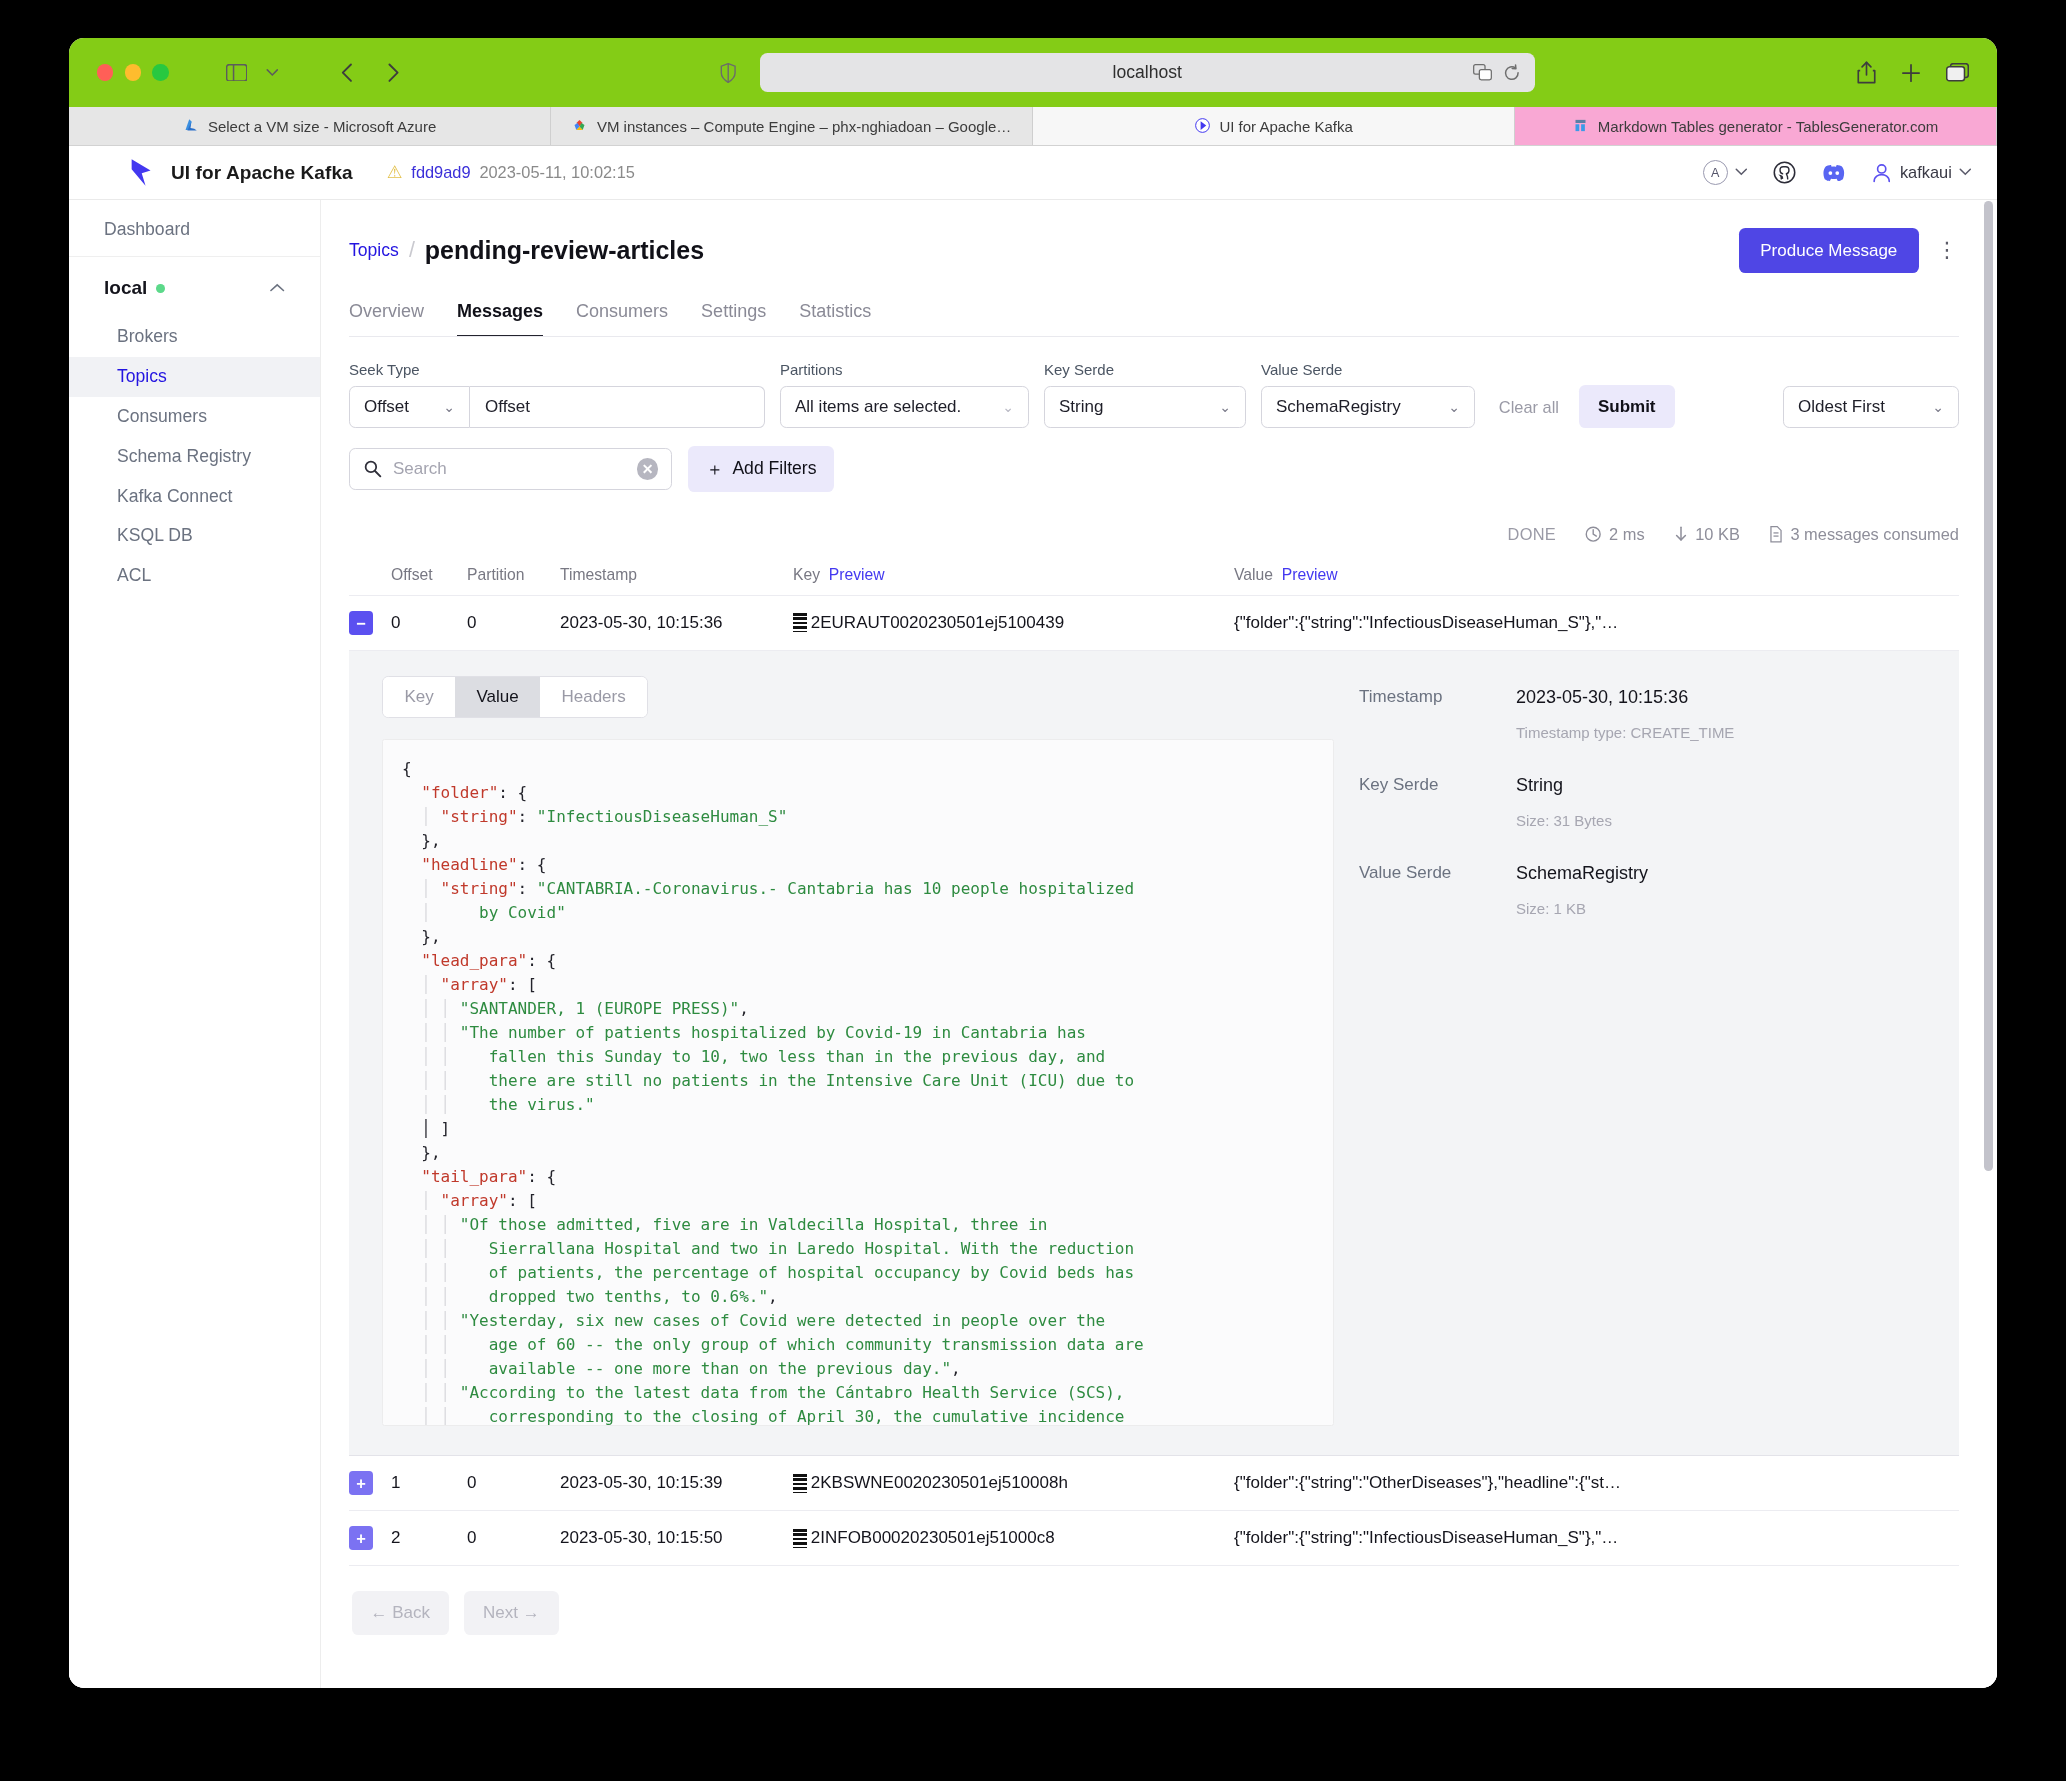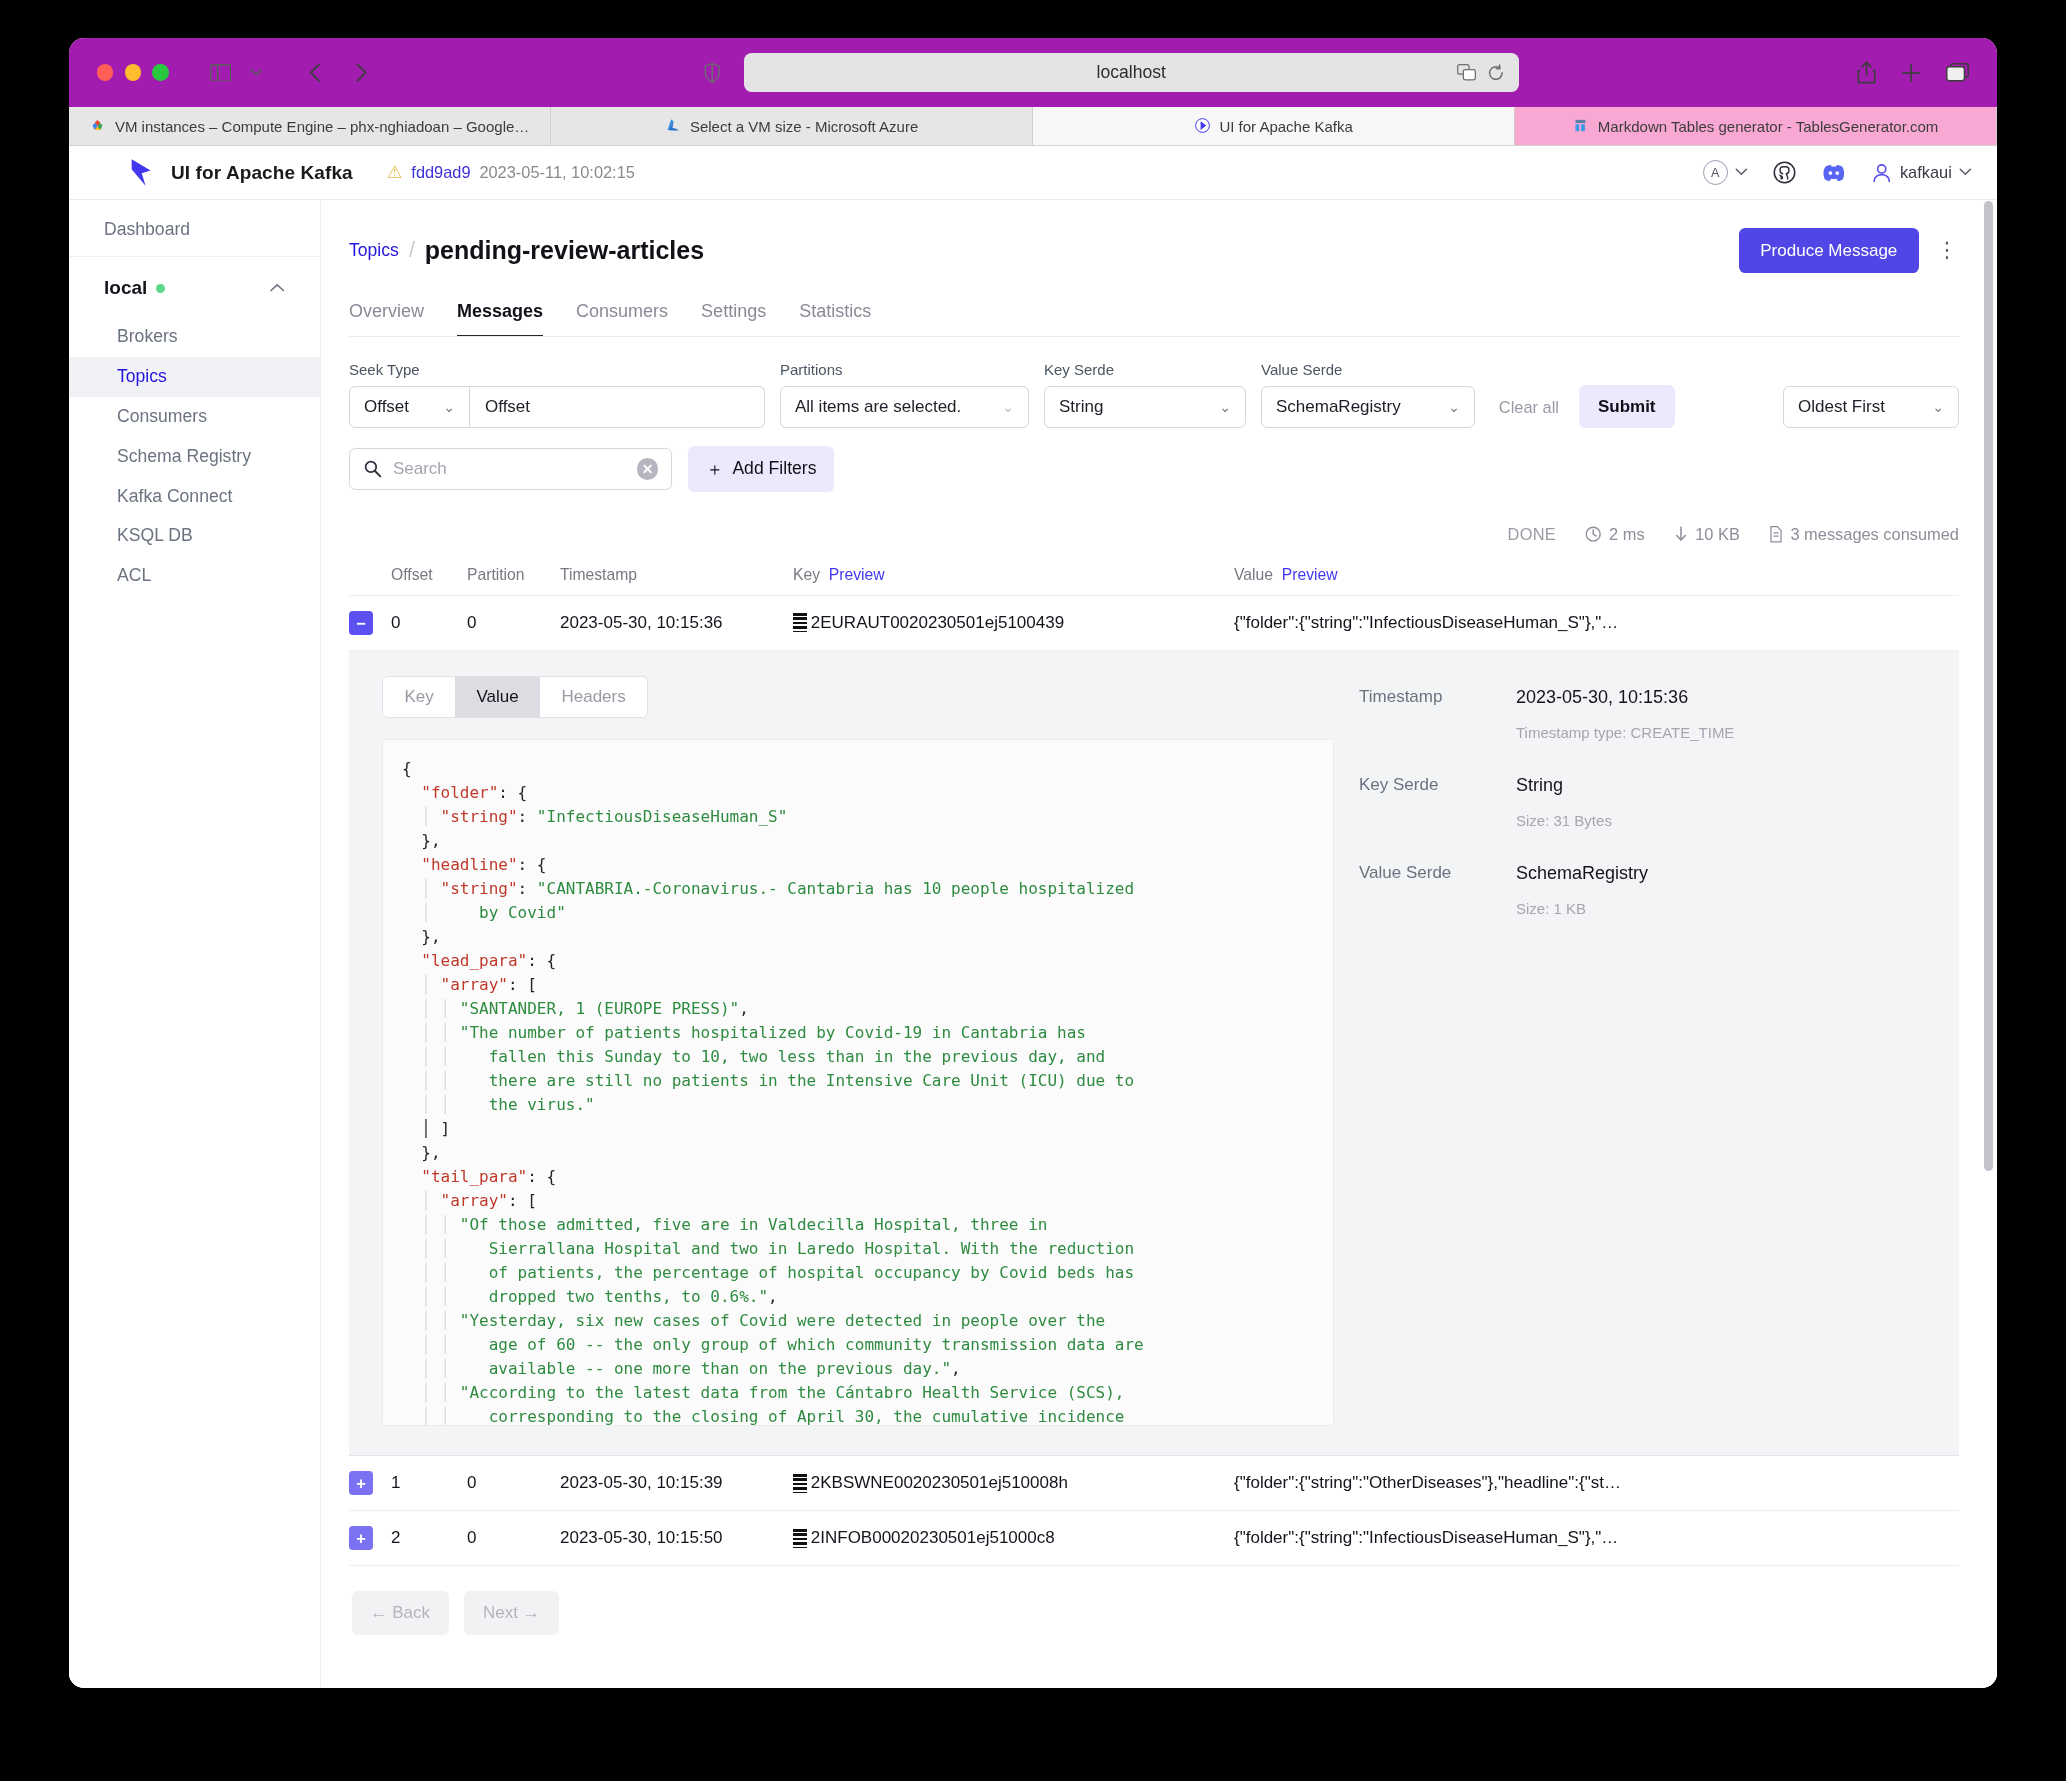--- a/index.html
+++ b/index.html
@@ -20,25 +20,26 @@
     background: #ffffff;
     border-radius: 15px;
     overflow: hidden;
     display: flex; flex-direction: column;
     box-shadow: 0 12.6px 50px rgba(0,0,0,.6);
   }
 
   
   .chrome-top {
     height: 69px;
-    background: #a21caf;
+    background: #84cc16;
     display: flex; align-items: center;
     padding: 0 28px;
     flex: none;
     position: relative;
+    gap: 16px;
   }
   .traffic { display: flex; gap: 11.3px; align-items: center; }
   .dot { width: 16.4px; height: 16.4px; border-radius: 50%; }
   .dot.r { background: #ff5f57; }
   .dot.y { background: #febc2e; }
   .dot.g { background: #28c840; }
 
   .chrome-btn { width: 34px; height: 30px; display: flex; align-items: center; justify-content: center; color: #5c5c5c; }
   .sidebar-toggle-group { display: flex; align-items: center; margin-left: 35px; gap: 1.3px; }
   .nav-group { display: flex; align-items: center; margin-left: 25px; gap: 12.6px; }
@@ -376,36 +377,36 @@
               <rect x="1" y="6" width="28" height="22" rx="4" fill="#f0f0f0" stroke="#3d3d3d" stroke-width="2.4"></rect>
             </svg>
       </span>
     </div>
   </div>
 
   <div class="tabstrip">
     <div class="tab inactive">
       <span class="favicon">
         <svg width="15" height="15" viewBox="0 0 24 24">
+              <path d="M10 2 L4 19 L10 19 L14 6 Z" fill="#3b8fe0"></path>
+              <path d="M13 7 L7 20 L22 20 L18 17 L12 16 Z" fill="#2a6fc9"></path>
+            </svg>
+      </span>
+      <span class="tab-label">Select a VM size - Microsoft Azure</span>
+    </div>
+    <div class="tab inactive">
+      <span class="favicon">
+        <svg width="15" height="15" viewBox="0 0 24 24">
               <path d="M12 3 L17 8 L12 13 L7 8 Z" fill="#ea4335"></path>
               <path d="M4 11 L9 8 L12 14 L7 19 Z" fill="#4285f4"></path>
               <path d="M20 11 L15 8 L12 14 L17 19 Z" fill="#34a853"></path>
               <path d="M7 19 H17 L12 14 Z" fill="#fbbc05"></path>
             </svg>
       </span>
       <span class="tab-label">VM instances – Compute Engine – phx-nghiadoan – Google…</span>
-    </div>
-    <div class="tab inactive">
-      <span class="favicon">
-        <svg width="15" height="15" viewBox="0 0 24 24">
-              <path d="M10 2 L4 19 L10 19 L14 6 Z" fill="#3b8fe0"></path>
-              <path d="M13 7 L7 20 L22 20 L18 17 L12 16 Z" fill="#2a6fc9"></path>
-            </svg>
-      </span>
-      <span class="tab-label">Select a VM size - Microsoft Azure</span>
     </div>
     <div class="tab active">
       <span class="favicon">
         <svg width="15" height="15" viewBox="0 0 24 24">
               <circle cx="12" cy="12" r="11" fill="#fff" stroke="#4338f0" stroke-width="1.6"></circle>
               <path d="M9 5 L18 12 L9 19 Z" fill="#4338f0"></path>
             </svg>
       </span>
       <span class="tab-label">UI for Apache Kafka</span>
     </div>

